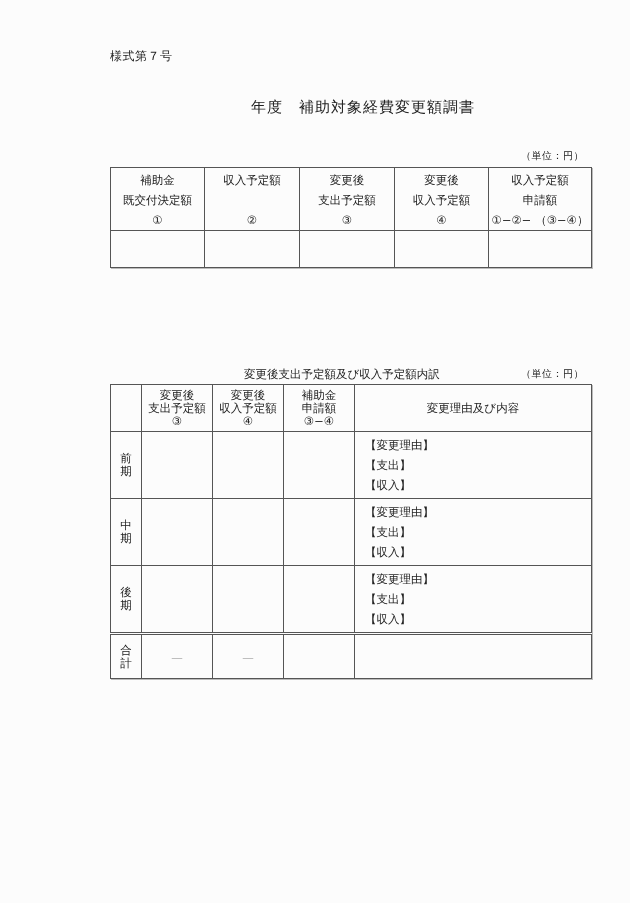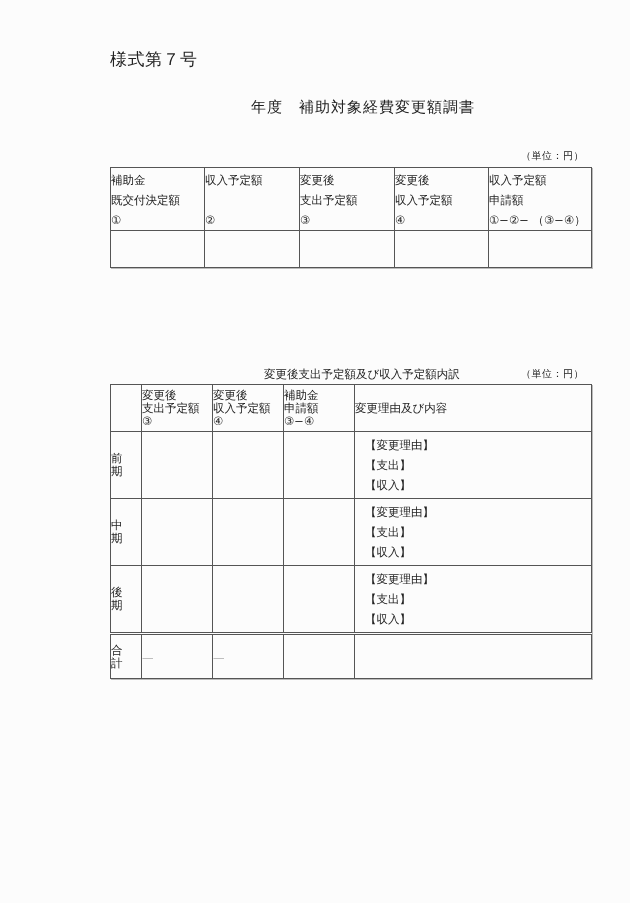--- a/index.html
+++ b/index.html
@@ -1,29 +1,29 @@
 <!DOCTYPE html>
 <html><head>
 <meta charset="utf-8">
 <style>
   html, body { margin:0; padding:0; }
   body {
     width:630px; height:903px; background:#fcfcfc; position:relative; overflow:hidden;
     font-family:"DejaVu Serif","Liberation Serif",serif; color:#222;
   }
   .abs { position:absolute; }
-  #form-number { left:110px; top:48px; font-size:17px; letter-spacing:0.5px; }
+  #form-number { left:110px; top:48px; font-size:12px; letter-spacing:0.5px; }
   #doc-title { left:251px; top:98px; font-size:15px; letter-spacing:1px; white-space:pre; }
   .unit { font-size:10px; letter-spacing:0.5px; }
   #unit1 { left:521px; top:149px; }
   #unit2 { left:521px; top:367px; }
-  #t2-caption { left:264px; top:367px; font-size:11.5px; }
+  #t2-caption { left:244px; top:367px; font-size:11.5px; }
 
   table { border-collapse:collapse; position:absolute; table-layout:fixed; }
-  td { border:1px solid #555; padding:0; vertical-align:middle; font-size:11.5px; }
+  td { border:1px solid #555; padding:0; text-align:center; vertical-align:middle; font-size:11.5px; }
 
   #table1 { left:110px; top:167px; width:481px; box-shadow:1px 1px 0 #bbb; }
   #table1 .hdr td { height:59px; vertical-align:top; }
   #table1 .hdr .l { height:20px; line-height:20px; display:block; }
   #table1 .data td { height:36px; }
 
   #table2 { left:110px; top:384px; width:481px; box-shadow:1px 1px 0 #bbb; }
   #table2 .hdr td { height:46px; line-height:13px; }
   #table2 .period td { height:63px;margin-top:34px; }
   #table2 .period td.reason { text-align:left; vertical-align:top; padding-left:10px; padding-top:3px; }

